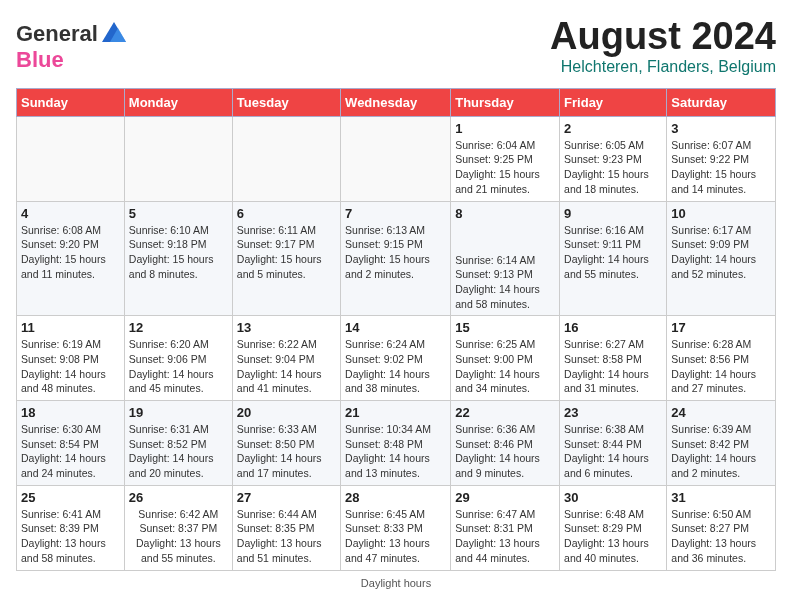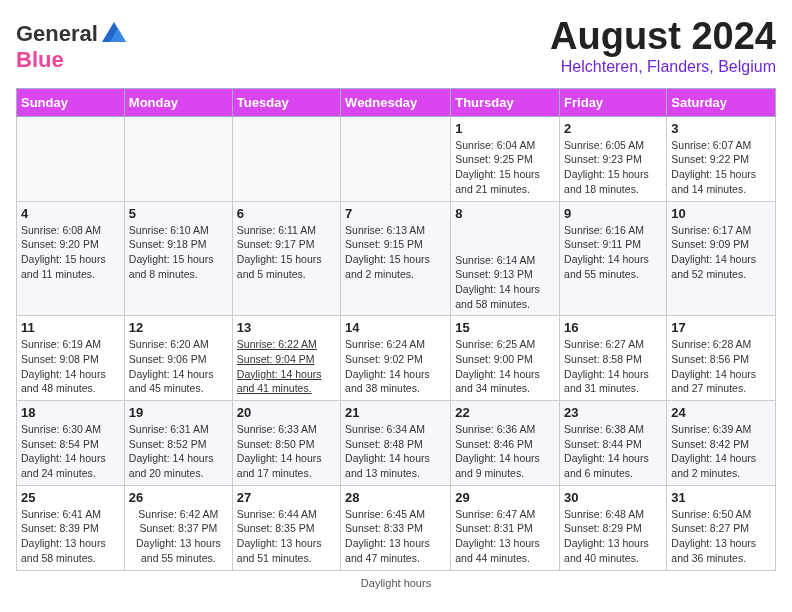--- a/index.html
+++ b/index.html
@@ -36,29 +36,29 @@
       text-align: right;
     }
     .month-year {
       font-size: 38px;
       font-weight: bold;
       color: #222;
       line-height: 1.1;
     }
     .location {
       font-size: 16px;
-      color: #6d28d9;
+      color: #0f766e;
     }
     .calendar {
       width: 100%;
       border-collapse: collapse;
       font-size: 11px;
     }
     .calendar th {
-      background-color: #d946ef;
+      background-color: #ef4444;
       color: #fff;
       padding: 6px 4px;
       text-align: left;
       font-size: 13px;
       font-weight: bold;
       border: 1px solid #aac;
     }
     .calendar td {
       border: 1px solid #ccc;
       vertical-align: top;
@@ -202,21 +202,21 @@
 Daylight: 14 hours and 48 minutes.</div>
         </td>
         <td>
           <div class="day-number">12</div>
           <div class="day-info" style="white-space: pre-line;">Sunrise: 6:20 AM
 Sunset: 9:06 PM
 Daylight: 14 hours and 45 minutes.</div>
         </td>
         <td>
           <div class="day-number">13</div>
-          <div class="day-info" style="white-space: pre-line; text-decoration: underline;">Sunrise: 6:22 AM
+          <div class="day-info" style="white-space: pre-line;">Sunrise: 6:22 AM
 Sunset: 9:04 PM
 Daylight: 14 hours and 41 minutes.</div>
         </td>
         <td>
           <div class="day-number">14</div>
           <div class="day-info" style="white-space: pre-line;">Sunrise: 6:24 AM
 Sunset: 9:02 PM
 Daylight: 14 hours and 38 minutes.</div>
         </td>
         <td>
@@ -252,21 +252,21 @@
 Daylight: 14 hours and 20 minutes.</div>
         </td>
         <td>
           <div class="day-number">20</div>
           <div class="day-info" style="white-space: pre-line;">Sunrise: 6:33 AM
 Sunset: 8:50 PM
 Daylight: 14 hours and 17 minutes.</div>
         </td>
         <td>
           <div class="day-number">21</div>
-          <div class="day-info" style="white-space: pre-line;">Sunrise: 6:34 AM
+          <div class="day-info" style="white-space: pre-line;">Sunrise: 10:34 AM
 Sunset: 8:48 PM
 Daylight: 14 hours and 13 minutes.</div>
         </td>
         <td>
           <div class="day-number">22</div>
           <div class="day-info" style="white-space: pre-line;">Sunrise: 6:36 AM
 Sunset: 8:46 PM
 Daylight: 14 hours and 9 minutes.</div>
         </td>
         <td>

